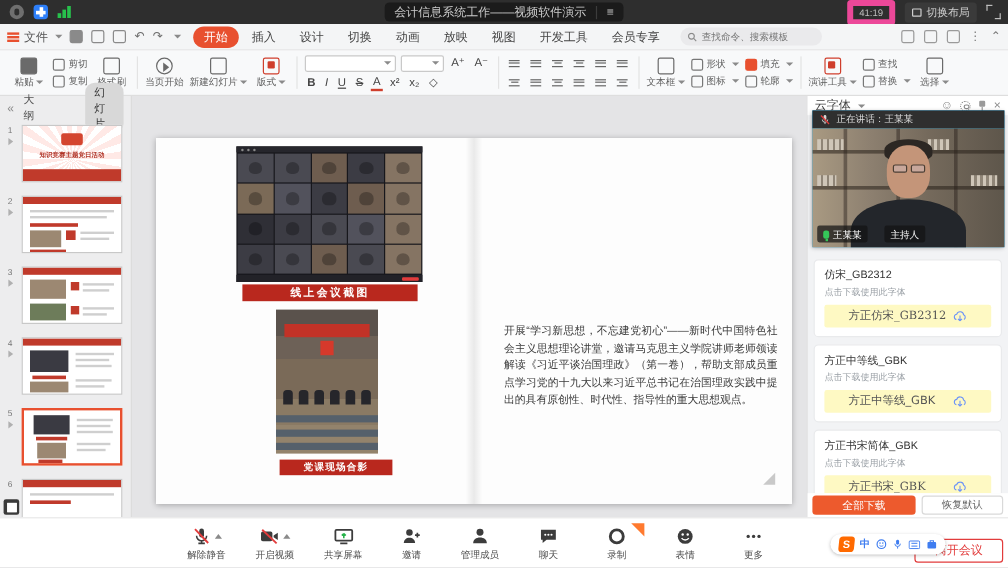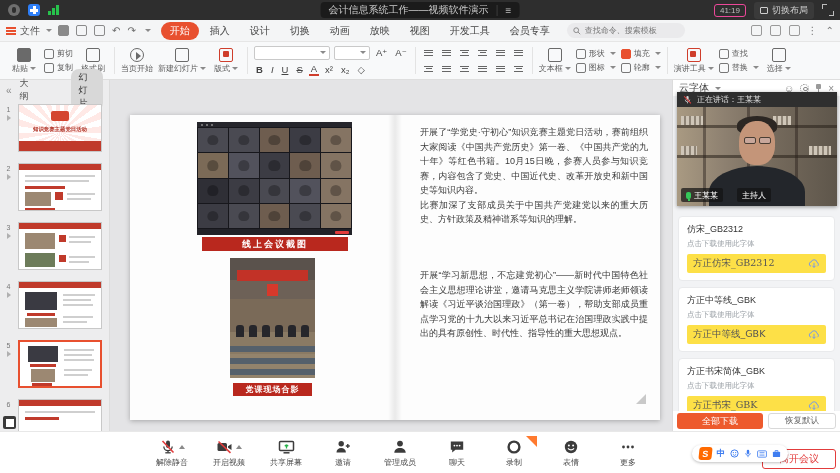--- a/index.html
+++ b/index.html
@@ -15,21 +15,21 @@
   .ic-blue { width:12px; height:12px; border-radius:3px; background:#2d7ff9; position:relative; }
   .ic-blue::after{ content:""; position:absolute; left:4.5px; top:2px; width:3px; height:8px; background:#fff; }
   .ic-blue::before{ content:""; position:absolute; left:2px; top:4.5px; width:8px; height:3px; background:#fff; }
   .sig { display:flex; align-items:flex-end; gap:1.5px; height:10px; }
   .sig i { width:2.5px; background:#27c24c; display:block; }
   .sig i:nth-child(1){height:4px;} .sig i:nth-child(2){height:7px;} .sig i:nth-child(3){height:10px;}
   .title-pill { position:absolute; left:50%; top:2px; transform:translateX(-50%); height:16px; background:#1b1b1b; border-radius:4px; display:flex; align-items:center; gap:8px; padding:0 8px; }
   .title-pill .t { color:#c9c9c9; font-size:10px; white-space:nowrap; }
   .title-pill .menu { color:#bdbdbd; font-size:10px; border-left:1px solid #3c3c3c; padding-left:8px; }
   .top-right { position:absolute; right:6px; top:2px; display:flex; align-items:center; gap:8px; height:16px; }
-  .timer-pill { border:1px solid #ec4899; color:#bdbdbd; font-size:8px; border-radius:3px; padding:1px 5px;margin-left:28px; }
+  .timer-pill { border:5px solid #ec4899; color:#bdbdbd; font-size:8px; border-radius:3px; padding:1px 5px;margin-left:28px; }
   .layout-btn { background:#3a3a3a; color:#cfcfcf; font-size:9px; border-radius:3px; padding:2px 6px; display:flex; align-items:center; gap:4px; }
   .layout-btn .sq { width:8px; height:7px; border:1px solid #cfcfcf; border-radius:1px; display:inline-block; }
   .expand { width:12px; height:12px; position:relative; }
   .expand::before,.expand::after{ content:""; position:absolute; width:4px; height:4px; border:1.4px solid #bdbdbd; }
   .expand::before{ left:0; top:0; border-right:none; border-bottom:none; }
   .expand::after{ right:0; bottom:0; border-left:none; border-top:none; }
 
   
   .tabsrow { position:absolute; left:0; top:20px; width:840px; height:22px; background:#f4f5f6; display:flex; align-items:center; padding:0 6px; border-bottom:1px solid #e6e6e6;}
   .filemenu { display:flex; align-items:center; gap:4px; font-size:10px; color:#555; margin-right:6px; }
@@ -109,21 +109,21 @@
   .tiles { display:grid; grid-template-columns:repeat(5,1fr); grid-template-rows:repeat(4,1fr); gap:1px; height:100%; }
   .tile { background:#4a4a52; position:relative; }
   .tile::after { content:""; position:absolute; left:50%; top:28%; width:38%; height:44%; transform:translateX(-50%); background:rgba(0,0,0,.28); border-radius:50% 50% 40% 40%; }
   .tile:nth-child(3n){ background:#6e5d4f; } .tile:nth-child(4n){ background:#3c3c44; }
   .tile:nth-child(5n){ background:#857463; } .tile:nth-child(7n){ background:#52525c; }
   .tile:nth-child(11){ background:#2f2f36; } .tile:nth-child(6){ background:#7b6a57; }
   .meetgrid .mg-bot { position:absolute; left:0; bottom:0; right:0; height:6px; background:#222228; }
   .meetgrid .mg-bot .redbtn { position:absolute; right:3px; top:1.5px; width:14px; height:3px; background:#e23c3c; border-radius:1px; }
   .banner { position:absolute; background:#b9281e; color:#fff; font-weight:bold; font-size:9px; display:flex; align-items:center; justify-content:center; letter-spacing:2px; }
   .banner.top { left:72px; top:122px; width:146px; height:14px; }
-  .banner.bottom { left:103px; top:268px; width:79px; height:13px; font-size:8px; letter-spacing:1px; }
+  .banner.bottom { left:103px; top:268px; width:94px; height:13px; font-size:8px; letter-spacing:1px; }
   .photo { position:absolute; left:100px; top:143px; width:85px; height:120px; background:linear-gradient(#5a524c 0 18%, #6d6157 18% 34%, #7a6a58 34% 62%, #8a7a64 62% 80%, #93836c 80% 100%); overflow:hidden; }
   .photo .flagband { position:absolute; left:8%; top:10%; width:84%; height:9%; background:#c23227; }
   .photo .flag { position:absolute; left:44%; top:22%; width:12%; height:10%; background:#d6392b; }
   .photo .people { position:absolute; left:0; right:0; top:44%; height:22%; display:flex; justify-content:space-around; align-items:flex-end; padding:0 3px; }
   .photo .people i { width:8px; height:12px; background:#26262b; border-radius:3px 3px 0 0; display:block; }
   .photo .desk { position:absolute; left:0; right:0; height:6px; background:#55606b; }
   .pagetext { position:absolute; left:290px; top:10px; width:228px; color:#3a3a3a; font-size:9px; line-height:14.5px; text-align:justify; }
   .pagetext p { margin-bottom:0; }
   .pagetext.second { top:153px; }
   .pagecurl { position:absolute; right:14px; bottom:16px; width:0; height:0; border-left:10px solid transparent; border-bottom:10px solid #c9c9c9; }
@@ -154,21 +154,21 @@
   .person-glasses i { width:12px; height:7px; border:1.4px solid #4a3e34; border-radius:2px; background:rgba(210,200,220,.35); display:block; }
   .vw-tags { position:absolute; left:4px; bottom:4px; display:flex; gap:14px; }
   .tag { background:rgba(20,20,20,.72); border-radius:2px; display:flex; align-items:center; gap:3px; padding:1.5px 5px; color:#fff; font-size:8px; }
   .micg { width:5px; height:7px; background:#35c759; border-radius:2px; position:relative; }
   .micg::after{ content:""; position:absolute; left:1.5px; bottom:-2px; width:2px; height:2px; background:#35c759; }
 
   .fontcards { position:absolute; left:0; right:0; top:132px; bottom:20px; overflow:hidden; padding:4px 5px; }
   .fcard { background:#fff; border:1px solid #e9eaec; border-radius:4px; padding:6px 8px 7px 8px; margin-bottom:6px; }
   .fc-name { font-size:9px; color:#333; margin-bottom:3px; }
   .fc-hint { font-size:7.5px; color:#9aa0a6; margin-bottom:5px; }
-  .fc-prev { height:19px; background:#fde047; border-radius:2px; display:flex; align-items:center; padding:0 6px; }
+  .fc-prev { height:19px; background:#fef9c3; border-radius:2px; display:flex; align-items:center; padding:0 20px; }
   .fc-prev .pv { font-size:9.5px; color:#555; font-family:"DejaVu Serif","Liberation Serif",serif; }
   .fc-prev svg { margin-left:auto; }
   .rp-actions { position:absolute; left:0; right:0; bottom:0; height:20px; background:#fff; display:flex; align-items:center; padding:0 4px; gap:5px; }
   .btn-orange { background:#ed5a2d; color:#fff; font-size:9px; border-radius:3px; height:16px; display:flex; align-items:center; justify-content:center; flex:1.3; }
   .btn-plain { border:1px solid #d9d9d9; color:#666; font-size:8.5px; border-radius:3px; height:16px; display:flex; align-items:center; justify-content:center; flex:1; background:#fff; }
 
   
   .bottombar { position:absolute; left:0; bottom:0; width:840px; height:42px; background:#fff; border-top:1px solid #e8e8e8; }
   .controls { position:absolute; left:90px; top:0; width:620px; height:42px; display:flex; align-items:center; justify-content:center; gap:23px; }
   .ctrl { display:flex; flex-direction:column; align-items:center; gap:1px; min-width:34px; position:relative; }
@@ -608,24 +608,20 @@
             <i></i>
             <i></i>
           </span>
         <span class="desk" style="bottom:26px"></span>
         <span class="desk" style="bottom:14px"></span>
         <span class="desk" style="bottom:3px"></span>
       </div>
 
       <div class="banner bottom">党课现场合影</div>
 
-      <div class="pagetext">
-        <p>开展了“学党史·守初心”知识竞赛主题党日活动，赛前组织大家阅读《中国共产党历史》第一卷、《中国共产党的九十年》等红色书籍。10月15日晚，参赛人员参与知识竞赛，内容包含了党史、中国近代史、改革开放史和新中国史等知识内容。</p>
-        <p>比赛加深了支部成员关于中国共产党建党以来的重大历史、方针政策及精神谱系等知识的理解。</p>
-      </div>
       <div class="pagetext second">
         <p>开展“学习新思想，不忘建党初心”——新时代中国特色社会主义思想理论讲堂，邀请马克思主义学院讲师老师领读解读《习近平谈治国理政》（第一卷），帮助支部成员重点学习党的十九大以来习近平总书记在治国理政实践中提出的具有原创性、时代性、指导性的重大思想观点。</p>
       </div>
 
       <span class="fold"></span>
       <span class="pagecurl"></span>
     </div>
   </div>
 
   <div class="rightpanel">

